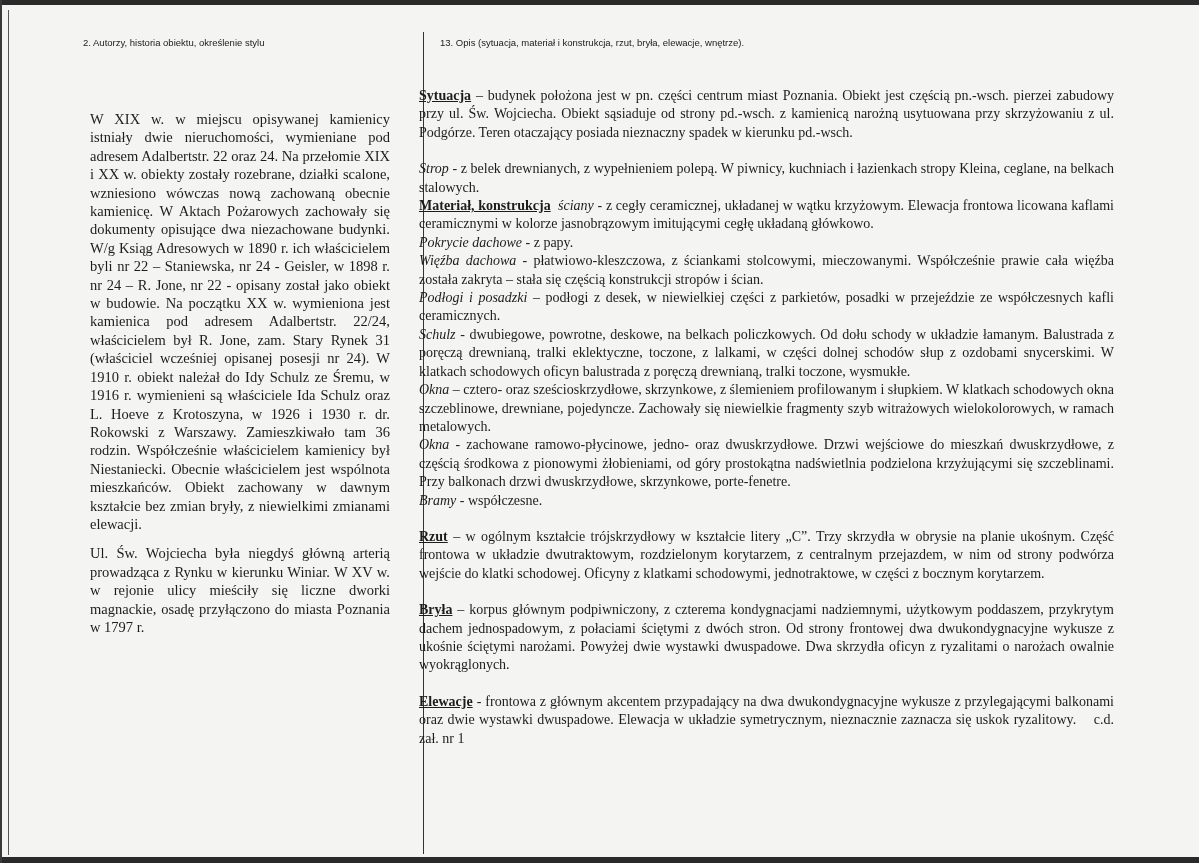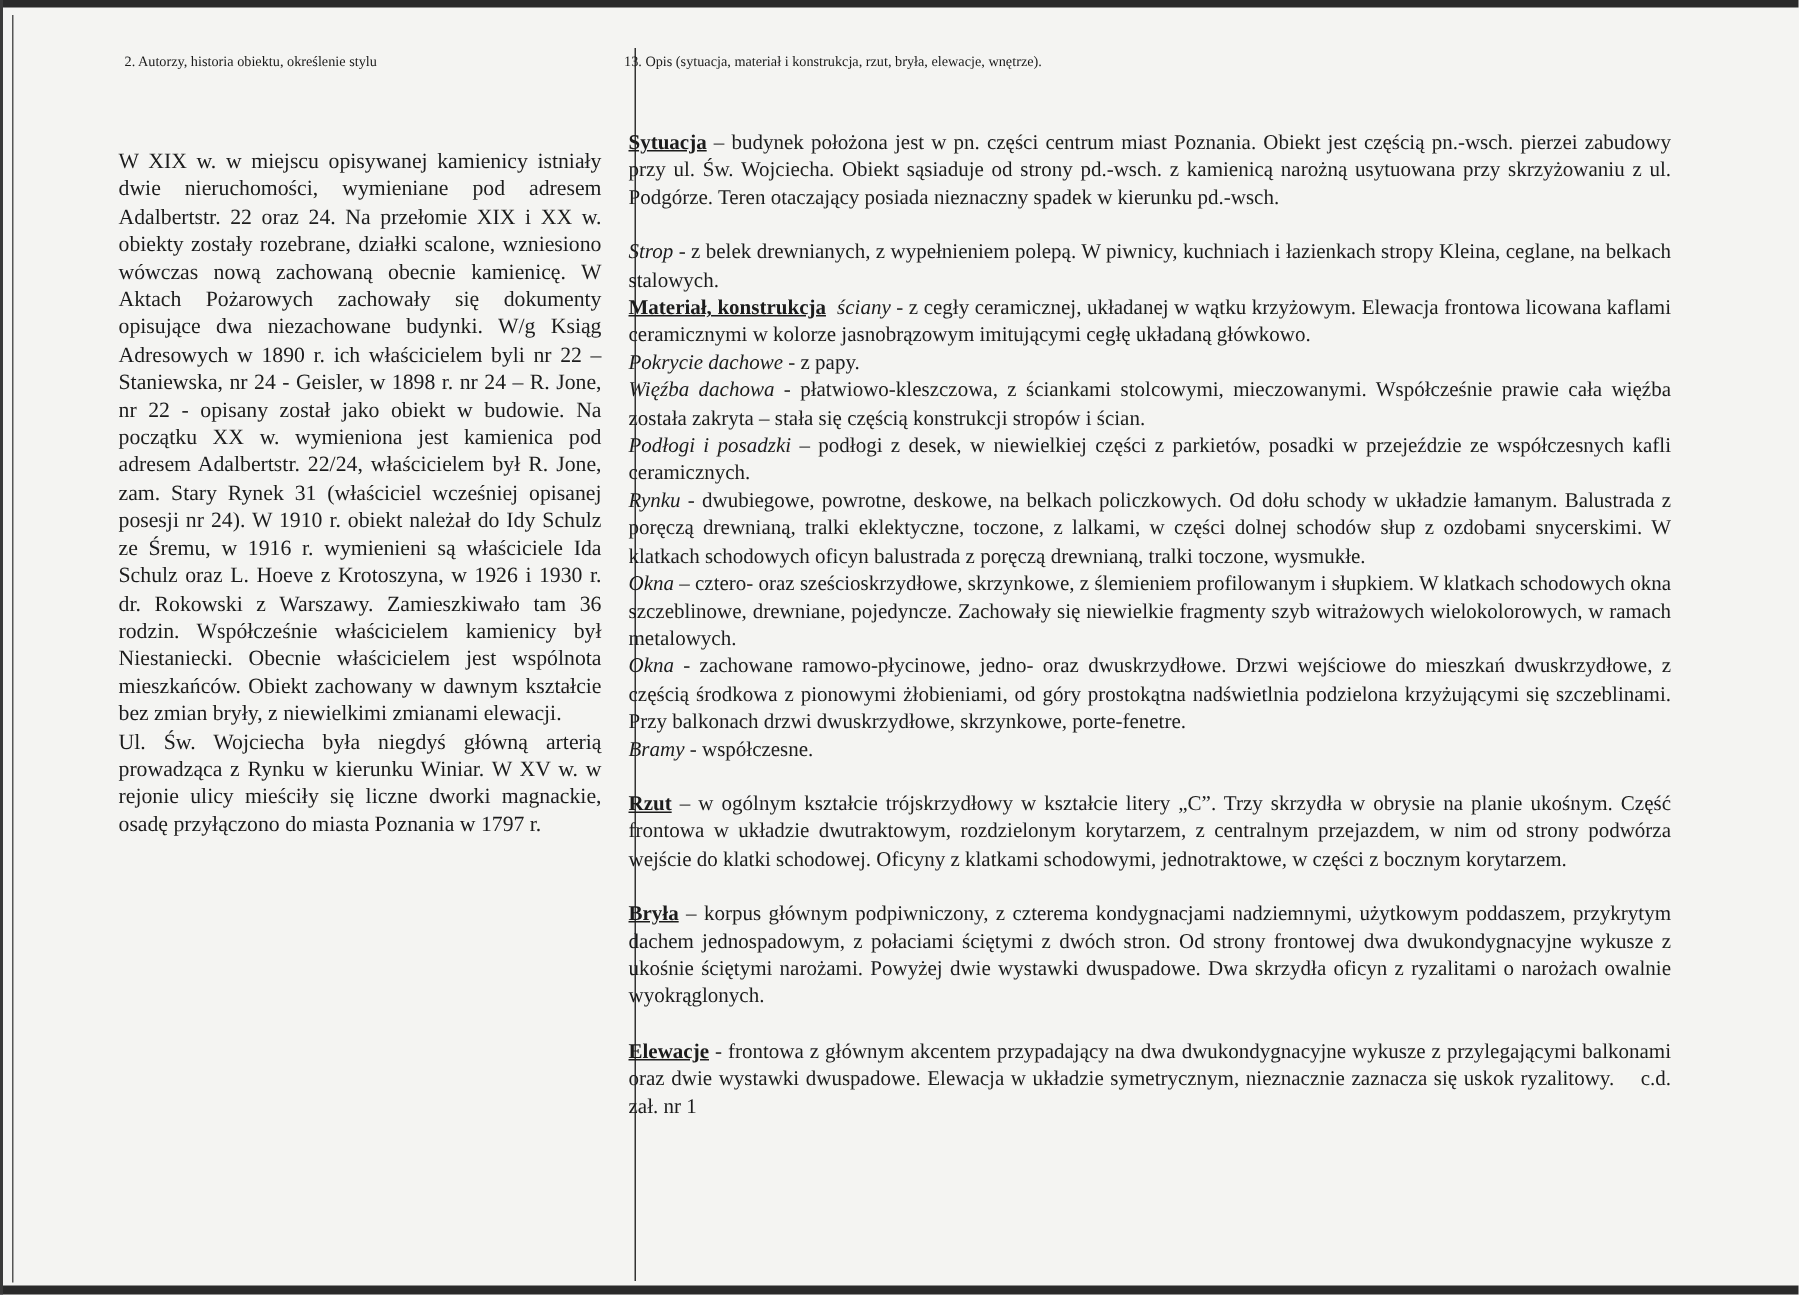--- a/index.html
+++ b/index.html
@@ -9,30 +9,30 @@
     position: relative;
     font-family: "Liberation Serif", serif;
     color: #1c1c1c;
   }
   .top-edge { position: absolute; left: 0; top: 0; width: 1199px; height: 5px; background: #2a2a2a; }
   .bottom-edge { position: absolute; left: 0; bottom: 0; width: 1199px; height: 6px; background: #2a2a2a; }
   .left-edge { position: absolute; left: 0; top: 0; width: 2px; height: 863px; background: #3a3a3a; }
   .left-rule { position: absolute; left: 8px; top: 10px; width: 1px; height: 845px; background: #555; }
   .mid-rule { position: absolute; left: 423px; top: 32px; width: 1px; height: 822px; background: #333; }
 
-  .header { position: absolute; font-family: Liberation Serif, serif; font-size: 9.5px; color: #1a1a1a; top: 37px; }
+  .header { position: absolute; font-family: Liberation Sans, sans-serif; font-size: 9.5px; color: #1a1a1a; top: 37px; }
   .header.left { left: 83px; }
-  .header.right { left: 416px; }
+  .header.right { left: 440px; }
 
   .left-col {
     position: absolute; left: 79px; top: 99px; width: 322px;
     font-size: 14.5px; line-height: 18.4px; text-align: justify;
     word-spacing: 0px;
   }
-  .left-col p { margin: 0; }
+  .left-col p { margin: 11px; }
 
   .right-col {
     position: absolute; left: 419px; top: 87px; width: 695px;
     font-size: 14px; line-height: 18.4px; text-align: justify;
   }
   .right-col .section { margin: 0 0 18px 0; }
   .right-col .line { margin: 0; }
   .sec-title { font-weight: bold; text-decoration: underline; }
   .sub { font-style: italic; }
 </style>
@@ -57,21 +57,21 @@
   <div class="section">
     <span class="sec-title">Sytuacja</span><span> – budynek położona jest w pn. części centrum miast Poznania. Obiekt jest częścią pn.-wsch. pierzei zabudowy przy ul. Św. Wojciecha. Obiekt sąsiaduje od strony pd.-wsch. z kamienicą narożną usytuowana przy skrzyżowaniu z ul. Podgórze. Teren otaczający posiada nieznaczny spadek w kierunku pd.-wsch.</span>
   </div>
 
   <div class="section">
     <div class="line"><span class="sub">Strop</span><span> - z belek drewnianych, z wypełnieniem polepą. W piwnicy, kuchniach i łazienkach stropy Kleina, ceglane, na belkach stalowych.</span></div>
     <div class="line"><span class="sec-title">Materiał, konstrukcja</span>&nbsp;&nbsp;<span class="sub">ściany</span><span> - z cegły ceramicznej, układanej w wątku krzyżowym. Elewacja frontowa licowana kaflami ceramicznymi w kolorze jasnobrązowym imitującymi cegłę układaną główkowo.</span></div>
     <div class="line"><span class="sub">Pokrycie dachowe</span><span> - z papy.</span></div>
     <div class="line"><span class="sub">Więźba dachowa</span><span> - płatwiowo-kleszczowa, z ściankami stolcowymi, mieczowanymi. Współcześnie prawie cała więźba została zakryta – stała się częścią konstrukcji stropów i ścian.</span></div>
     <div class="line"><span class="sub">Podłogi i posadzki</span><span> – podłogi z desek, w niewielkiej części z parkietów, posadki w przejeździe ze współczesnych kafli ceramicznych.</span></div>
-    <div class="line"><span class="sub">Rynku</span><span> - dwubiegowe, powrotne, deskowe, na belkach policzkowych. Od dołu schody w układzie łamanym. Balustrada z poręczą drewnianą, tralki eklektyczne, toczone, z lalkami, w części dolnej schodów słup z ozdobami snycerskimi. W klatkach schodowych oficyn balustrada z poręczą drewnianą, tralki toczone, wysmukłe.</span></div>
+    <div class="line"><span class="sub">Schulz</span><span> - dwubiegowe, powrotne, deskowe, na belkach policzkowych. Od dołu schody w układzie łamanym. Balustrada z poręczą drewnianą, tralki eklektyczne, toczone, z lalkami, w części dolnej schodów słup z ozdobami snycerskimi. W klatkach schodowych oficyn balustrada z poręczą drewnianą, tralki toczone, wysmukłe.</span></div>
     <div class="line"><span class="sub">Okna</span><span> – cztero- oraz sześcioskrzydłowe, skrzynkowe, z ślemieniem profilowanym i słupkiem. W klatkach schodowych okna szczeblinowe, drewniane, pojedyncze. Zachowały się niewielkie fragmenty szyb witrażowych wielokolorowych, w ramach metalowych.</span></div>
     <div class="line"><span class="sub">Okna</span><span> - zachowane ramowo-płycinowe, jedno- oraz dwuskrzydłowe. Drzwi wejściowe do mieszkań dwuskrzydłowe, z częścią środkowa z pionowymi żłobieniami, od góry prostokątna nadświetlnia podzielona krzyżującymi się szczeblinami. Przy balkonach drzwi dwuskrzydłowe, skrzynkowe, porte-fenetre.</span></div>
     <div class="line"><span class="sub">Bramy</span><span> - współczesne.</span></div>
   </div>
 
   <div class="section">
     <span class="sec-title">Rzut</span><span> – w ogólnym kształcie trójskrzydłowy w kształcie litery „C”. Trzy skrzydła w obrysie na planie ukośnym. Część frontowa w układzie dwutraktowym, rozdzielonym korytarzem, z centralnym przejazdem, w nim od strony podwórza wejście do klatki schodowej. Oficyny z klatkami schodowymi, jednotraktowe, w części z bocznym korytarzem.</span>
   </div>
 
   <div class="section">

